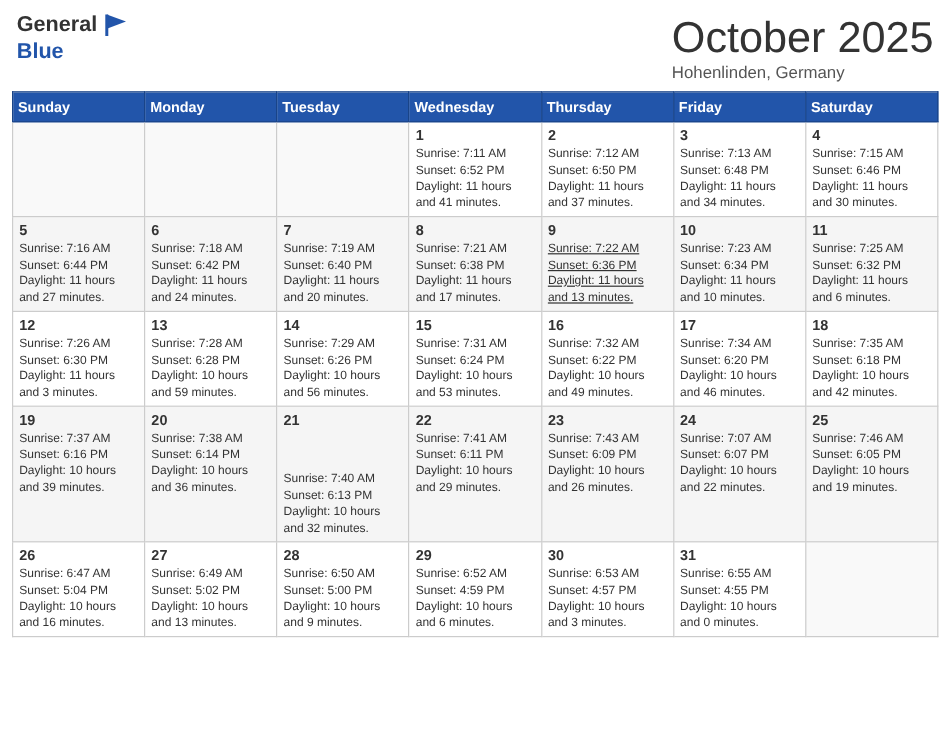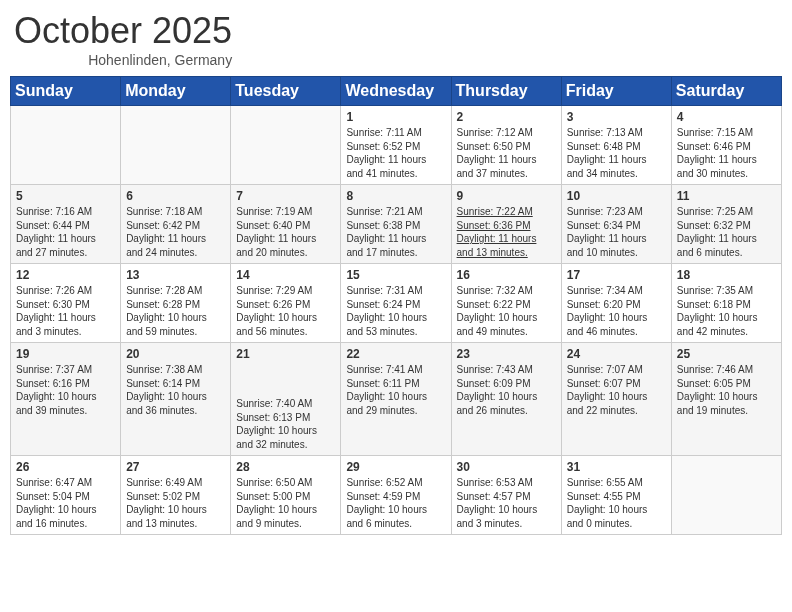--- a/index.html
+++ b/index.html
@@ -15,40 +15,40 @@
       justify-content: space-between;
       align-items: flex-start;
       margin-bottom: 8px;
       padding: 0 4px;
     }
     .logo {
       display: flex;
       align-items: center;
     }
     .title-block {
-      text-align: right;
+      text-align: left;
     }
     .month-title {
       font-size: 36px;
       font-weight: normal;
       color: #333;
     }
     .location {
       font-size: 14px;
       color: #555;
     }
     .calendar {
       width: 100%;
       border-collapse: collapse;
       border: 1px solid #ccc;
     }
     .calendar th {
       background-color: #2255aa;
       color: #fff;
-      font-size: 16px;
+      font-size: 12px;
       font-weight: bold;
       padding: 5px 4px;
       text-align: left;
       border: 1px solid #1a4488;
     }
     .calendar td {
       vertical-align: top;
       padding: 4px 5px;
       border: 1px solid #ccc;
       font-size: 10px;
@@ -72,20 +72,35 @@
       color: #333;
     }
     .empty-cell {
       background: #f9f9f9 !important;
     }
   </style>
 </head>
 <body>
 
 <div class="header">
+  <div class="logo">
+    <div>
+      <div style="display:flex;align-items:center;">
+        <div style="font-size:18px;font-weight:bold;line-height:1.2;">
+          <span style="color:#333;">General</span>
+          <svg width="20" height="22" viewBox="0 0 20 22" style="vertical-align:middle;margin-left:1px;">
+            <polygon points="2,2 18,8 2,14" fill="#2255aa"></polygon>
+            <line x1="2" y1="2" x2="2" y2="20" stroke="#2255aa" stroke-width="2.5"></line>
+          </svg>
+        </div>
+        <div></div>
+      </div>
+      <div style="font-size:18px;font-weight:bold;color:#2255aa;line-height:1.2;">Blue</div>
+    </div>
+  </div>
   <div class="title-block">
     <div class="month-title">October 2025</div>
     <div class="location">Hohenlinden, Germany</div>
   </div>
 </div>
 
 <table class="calendar">
   <thead>
     <tr>
     <th>Sunday</th>

